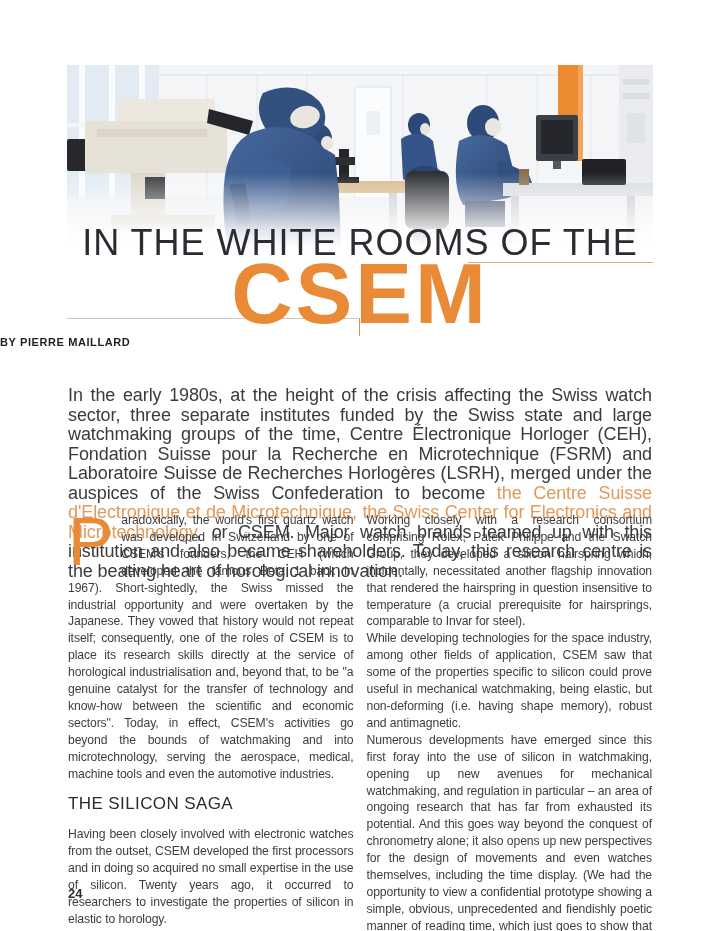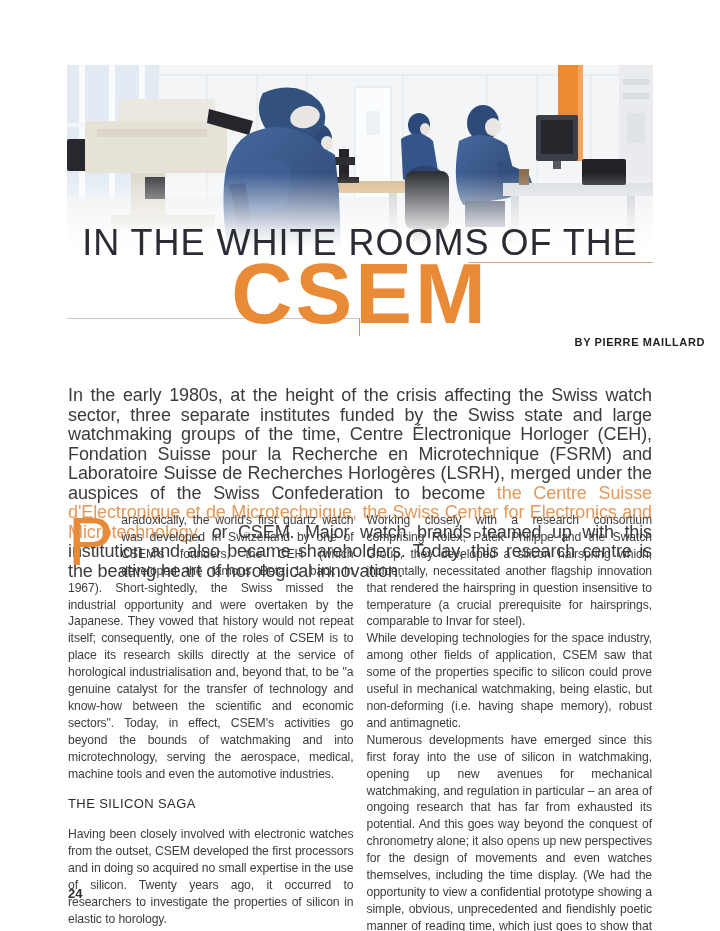--- a/index.html
+++ b/index.html
@@ -42,23 +42,23 @@
     letter-spacing: 3px;
     color: #E98B36;
     z-index: 2;
   }
   .rule { position: absolute; z-index: 1; }
   .rule-top-right { top: 262px; left: 468px; width: 185px; height: 1px; background: #dfa878; }
   .rule-bottom-left { top: 318px; left: 67px; width: 291px; height: 1px; background: #cdc5bc; }
   .rule-vertical { top: 318px; left: 359px; width: 1px; height: 18px; background: #E98B36; }
   .byline {
     position: absolute;
-    left: 0; right: 15px;
+    left: 0; right: 0;
     top: 336px;
-    text-align: right;
+    text-align: left;
     font-size: 11px;
     font-weight: 700;
     letter-spacing: 0.6px;
     color: #1f1f1f;
   }
   .intro {
     position: absolute;
     left: 68px;
     top: 368px;
     width: 584px;
@@ -88,21 +88,21 @@
   .col p { margin: 0; }
   .dropcap {
     float: left;
     font-size: 68px;
     line-height: 52px;
     padding: 3px 8px 0 0;
     color: #E98B36;
     font-weight: 400;
   }
   .col-heading {
-    font-size: 13px;
+    font-size: 17px;
     font-weight: 400;
     letter-spacing: 0.4px;
     color: #2c2c2c;
     margin: 13px 0 14px 0;
   }
   .page-number {
     position: absolute;
     left: 68px;
     top: 886px;
     font-size: 13px;

